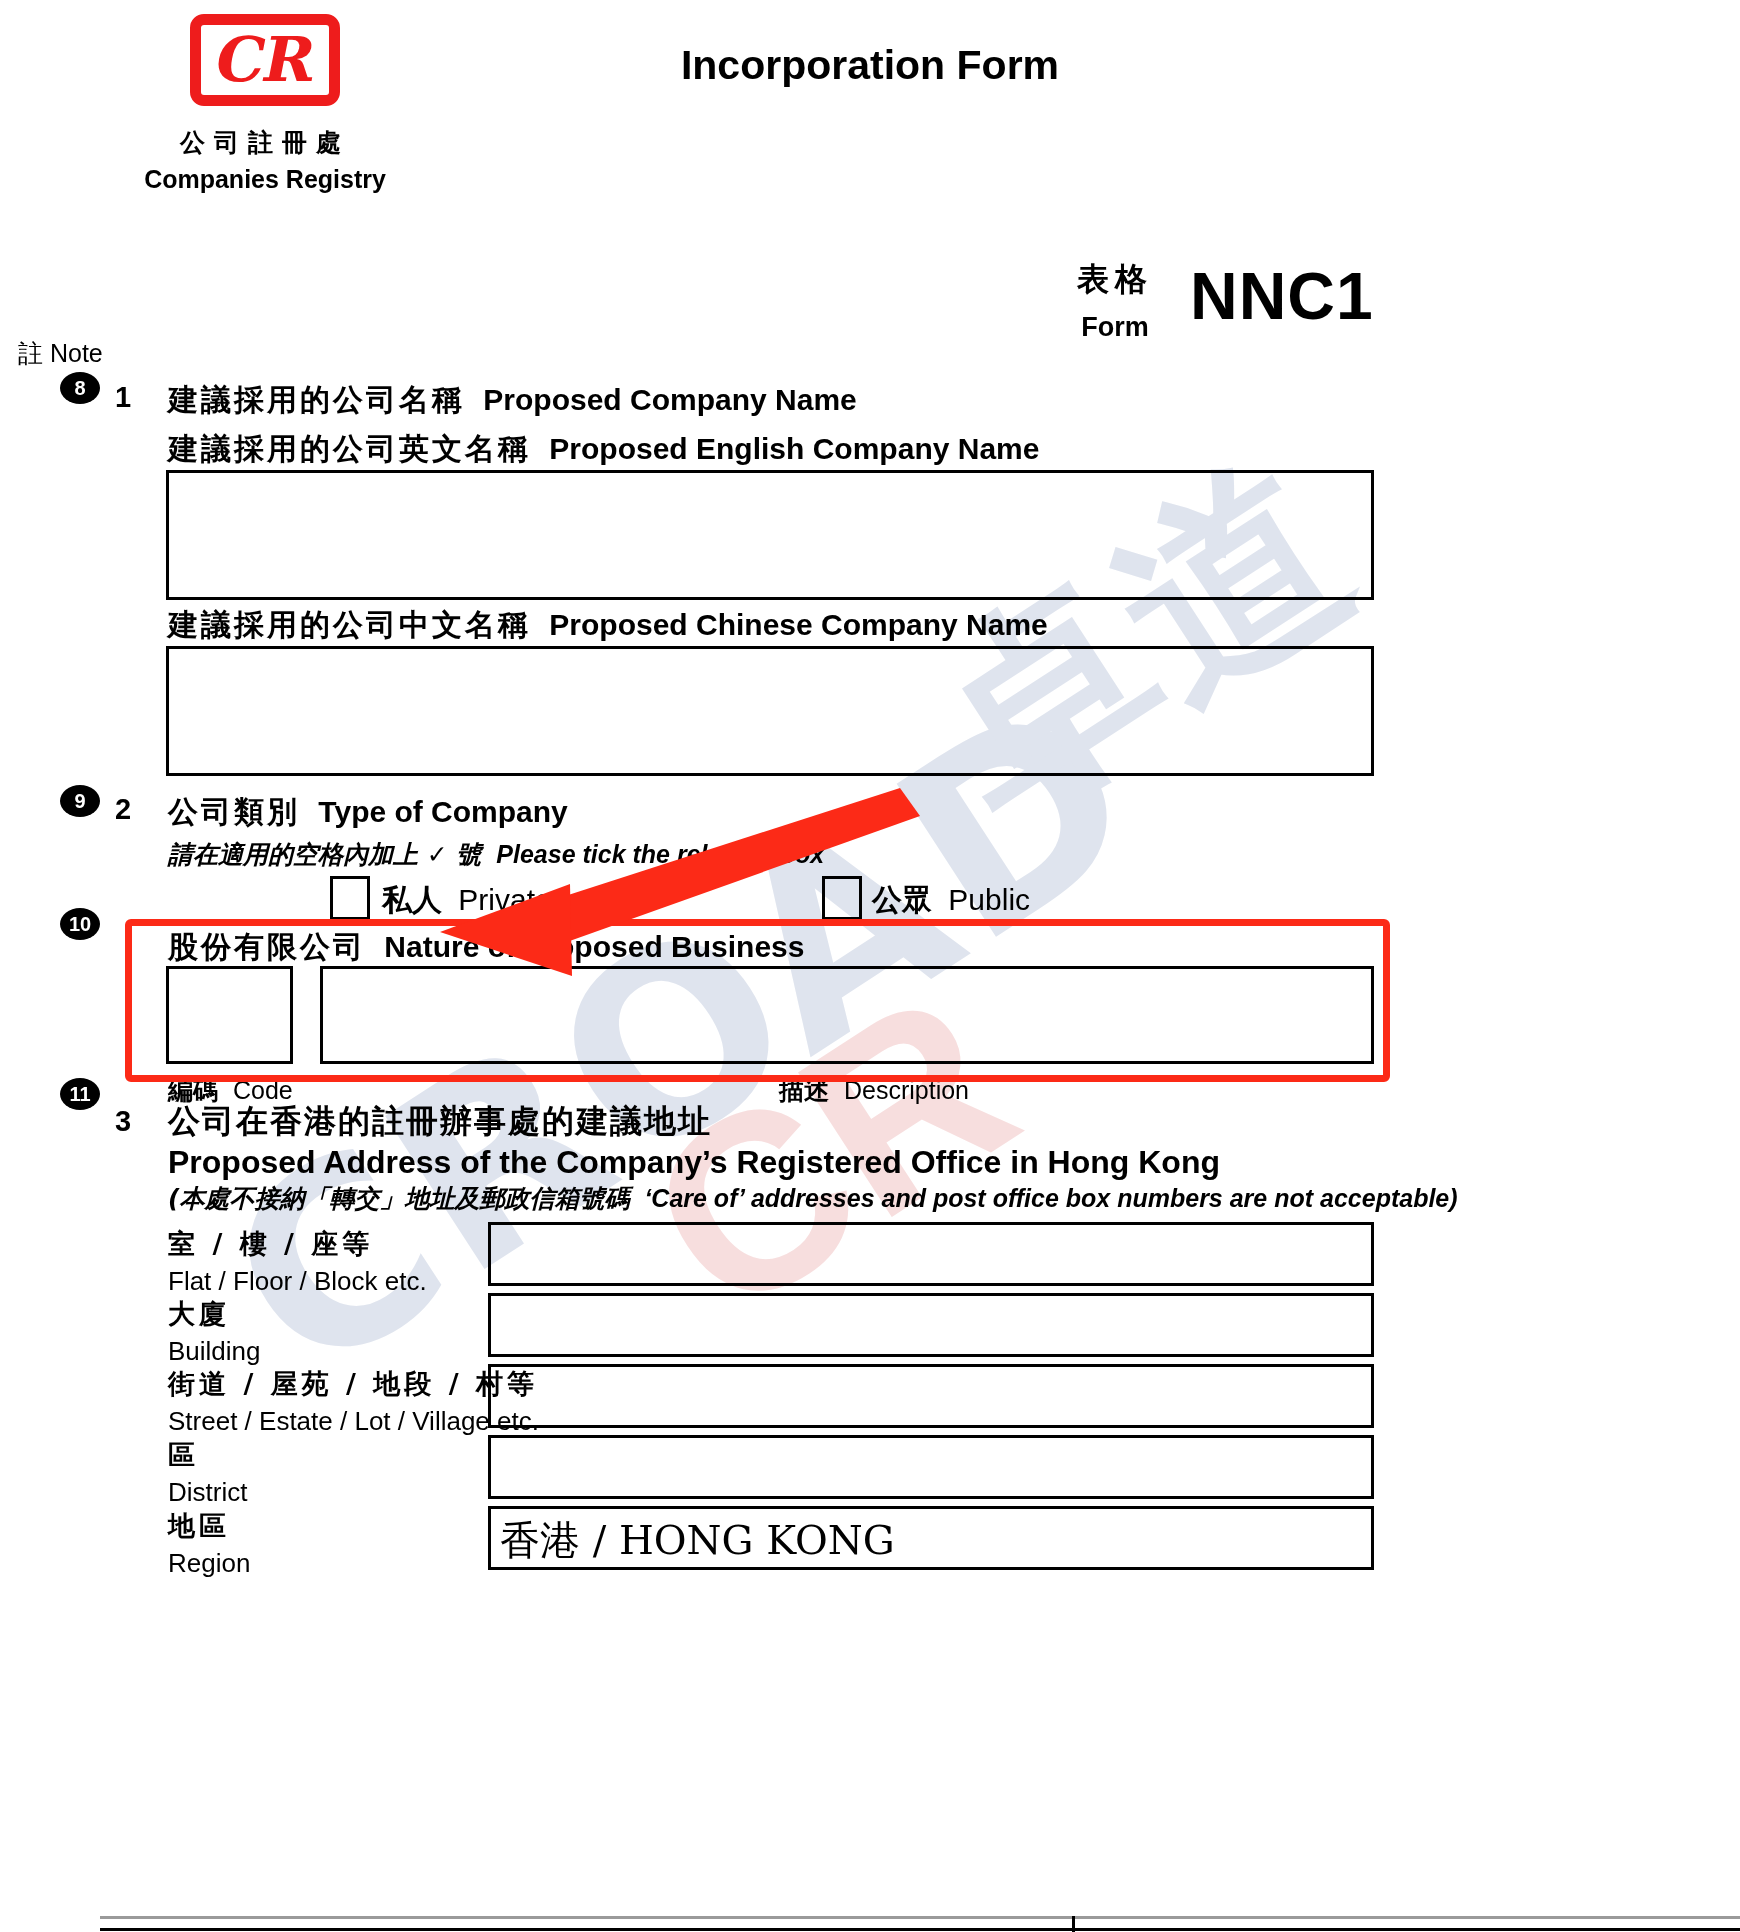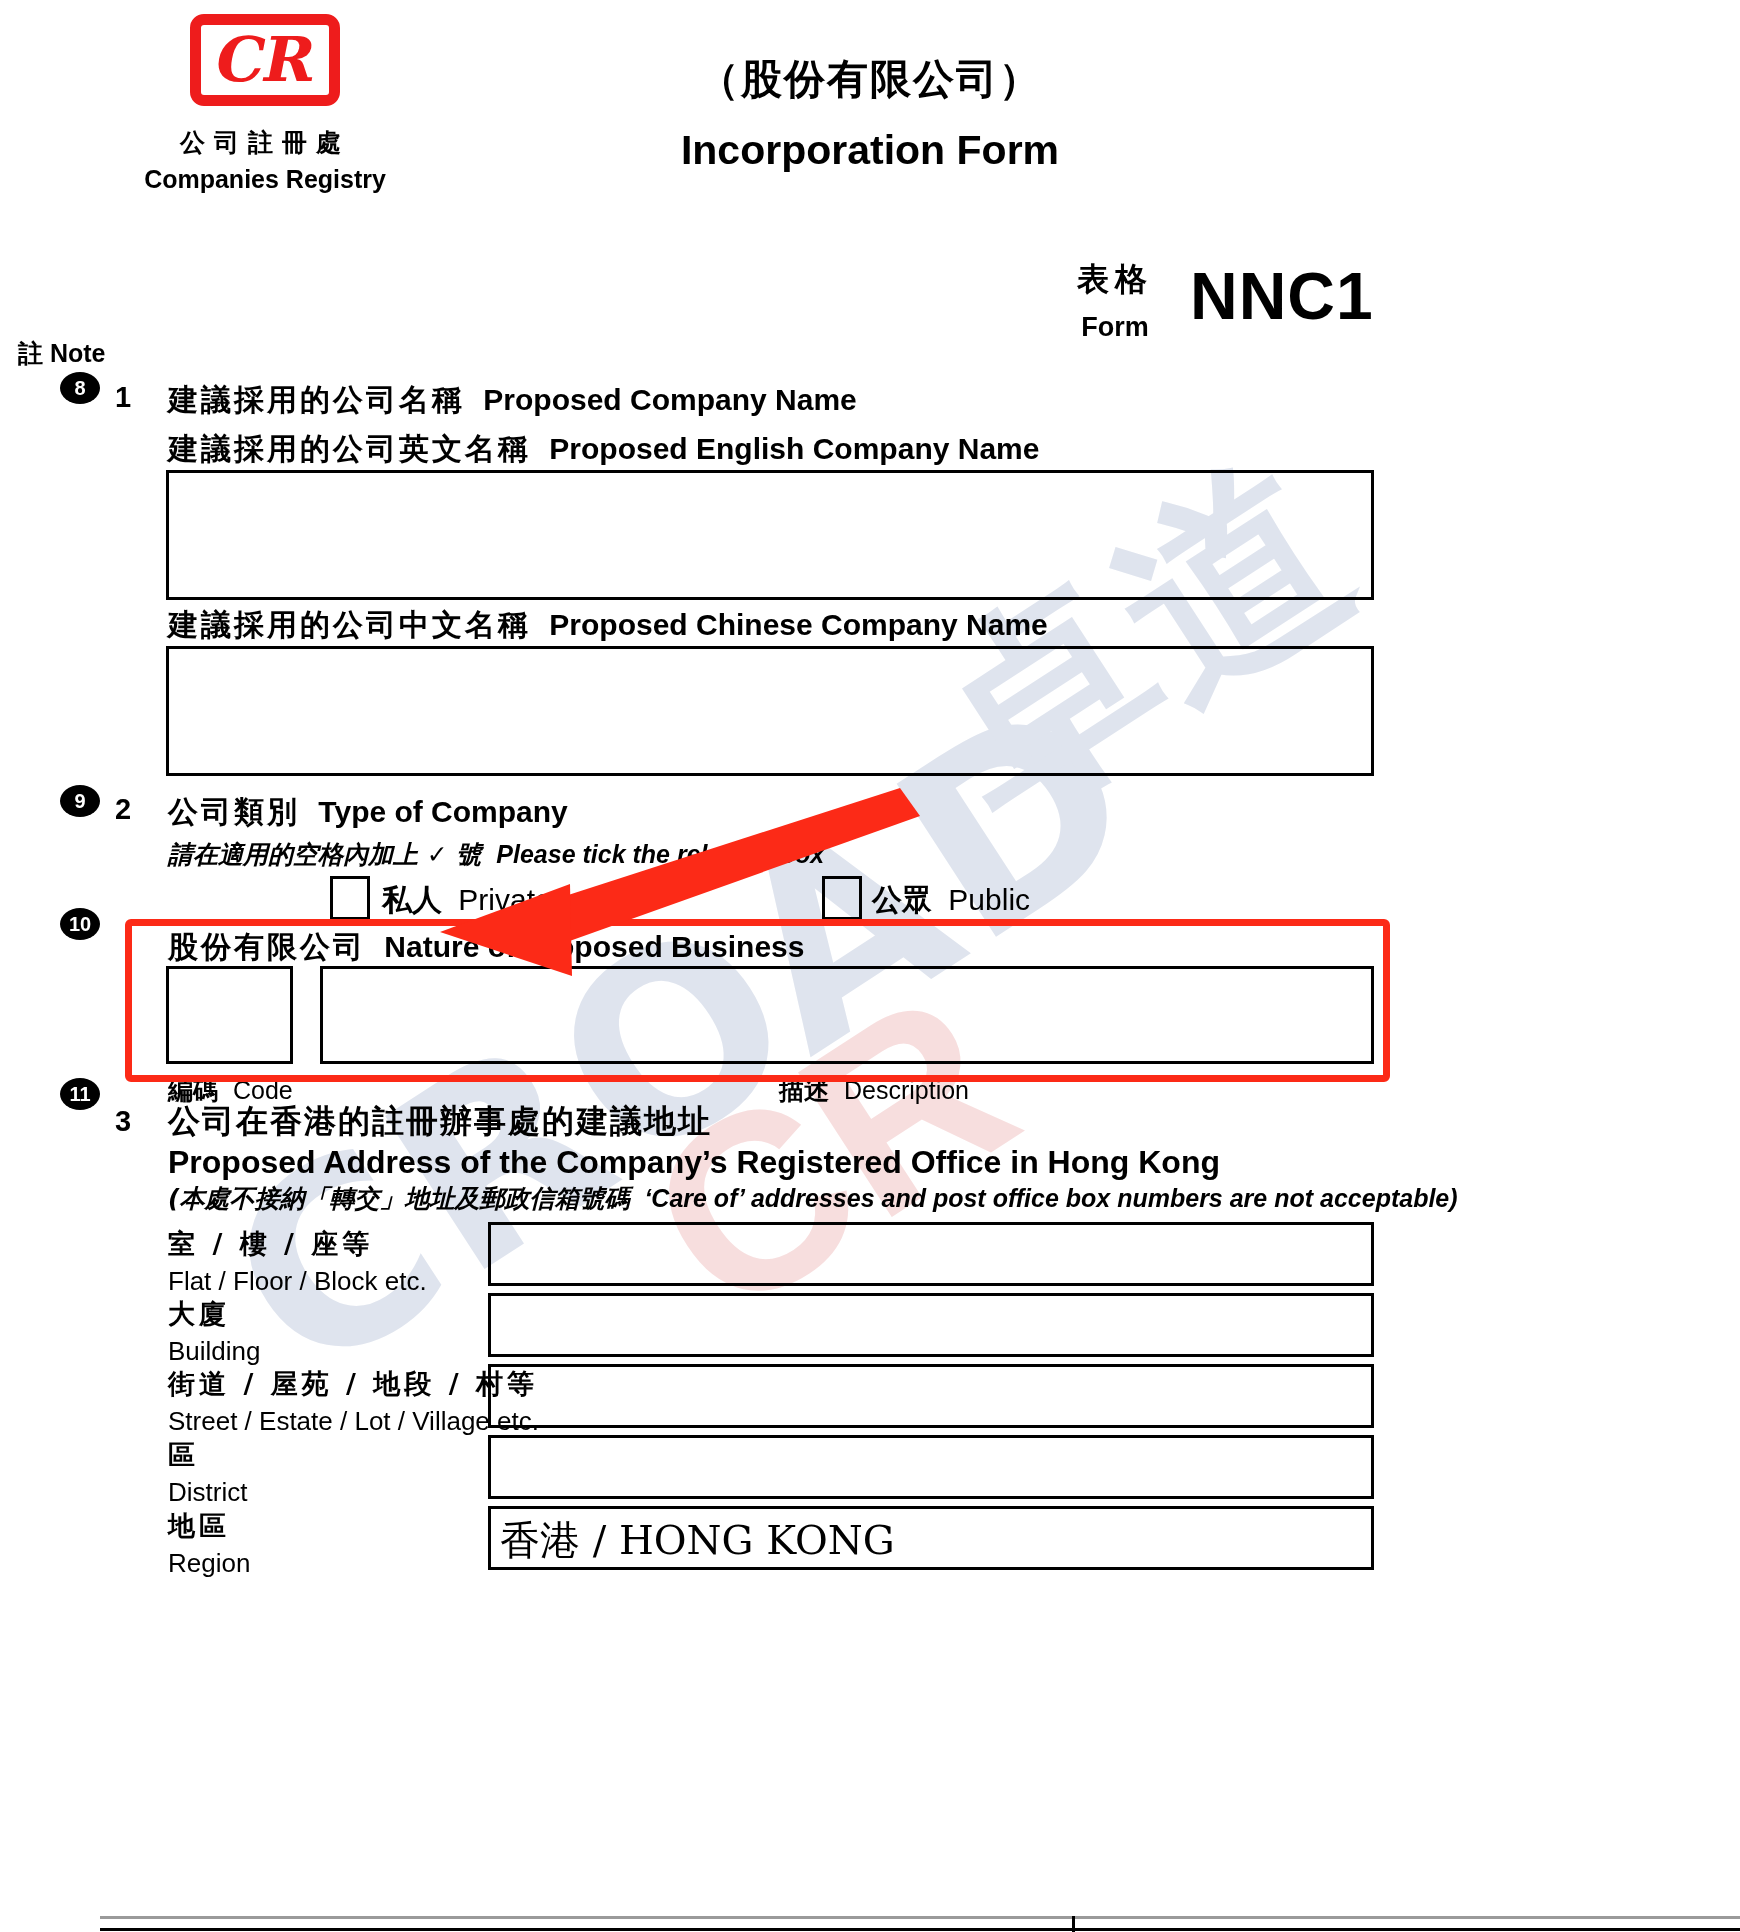--- a/index.html
+++ b/index.html
@@ -104,21 +104,21 @@
   .form-cn{font-size:32px;font-weight:700;letter-spacing:6px;font-family:"DejaVu Sans","Liberation Sans",sans-serif;}
   .form-en{font-size:27px;font-weight:700;margin-top:10px;}
   .form-code{
     position:absolute;left:1190px;top:258px;
     font-size:66px;font-weight:700;letter-spacing:1px;
   }
 
   
   .note-head{
     position:absolute;left:18px;top:337px;
-    font-size:25px;font-weight:700;
+    font-size:25px;font-weight:400;
   }
   .note-head .cn{font-family:"DejaVu Sans","Liberation Sans",sans-serif;}
   .note-bubble{
     position:absolute;
     width:40px;height:32px;border-radius:50%;
     background:#000;color:#fff;
     font-size:20px;font-weight:700;
     display:flex;align-items:center;justify-content:center;
     letter-spacing:0;
   }
@@ -200,21 +200,20 @@
 
     <div class="logo-wrap">
       <div class="cr-badge">
         <span>CR</span>
       </div>
       <div class="reg-cn">公司註冊處</div>
       <div class="reg-en">Companies Registry</div>
     </div>
 
     <div class="title-block">
-      <div class="t-cn2">（股份有限公司）</div>
       <div class="t-en1">Incorporation Form</div>
     </div>
 
     <div class="form-label">
       <div class="form-cn">表格</div>
       <div class="form-en">Form</div>
     </div>
     <div class="form-code">NNC1</div>
 
     <div class="note-head">

